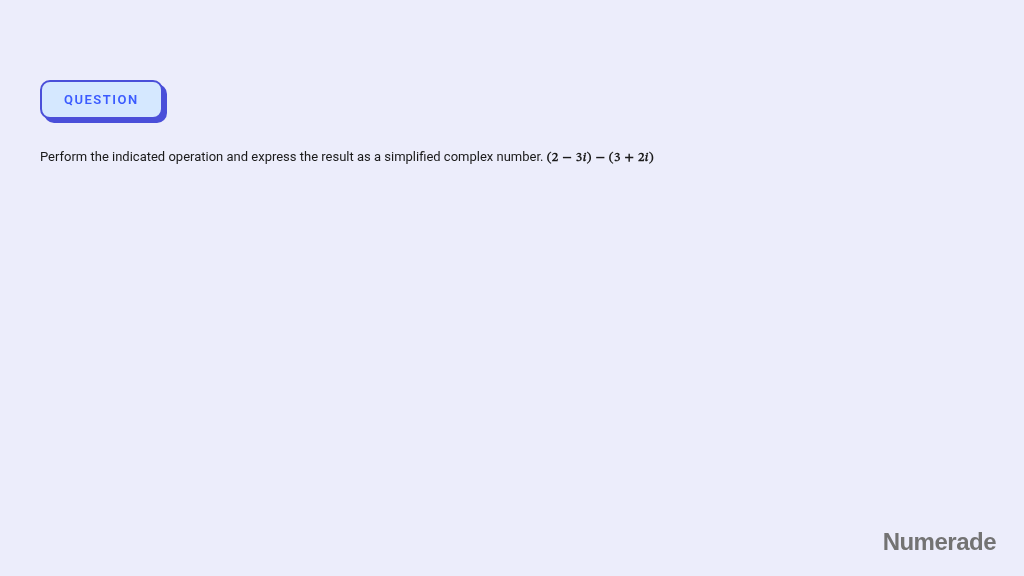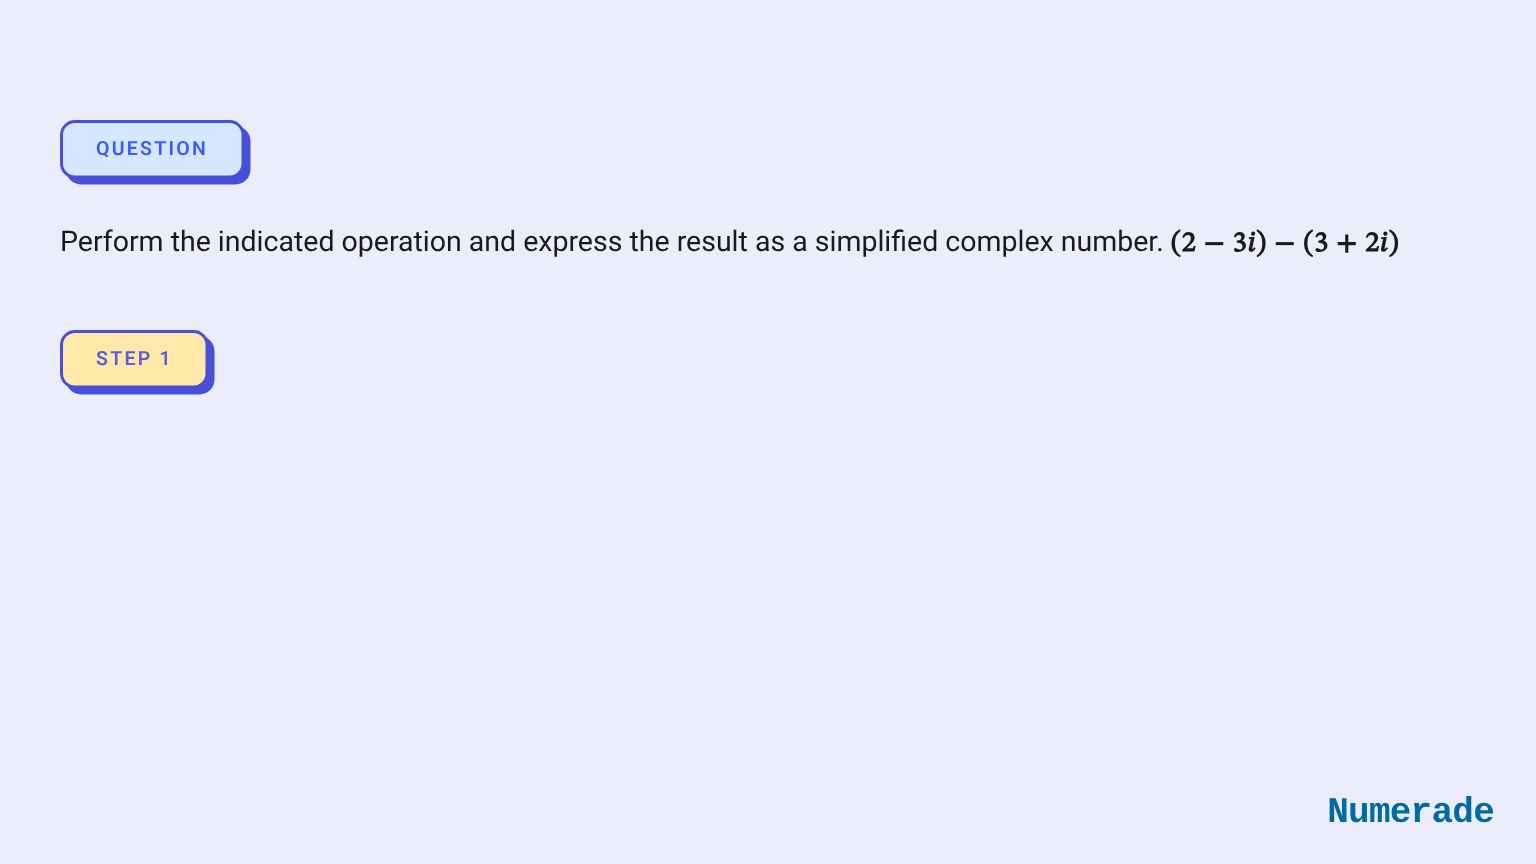--- a/index.html
+++ b/index.html
@@ -39,58 +39,54 @@
   }
   .badge.question {
     background: #d5e8ff;
     color: #3b5bff;
   }
   .badge.step {
     background: #ffe8a8;
     color: #5a5ed9;
   }
   .text-line {
-    font-size: 19px;
+    font-size: 13px;
     color: #1a1a1a;
     margin-bottom: 42px;
     line-height: 1.5;
   }
   .math {
     font-family: "Cambria Math", "STIX Two Math", Georgia, serif;
     font-weight: bold;
     font-style: normal;
     letter-spacing: 0.5px;
   }
   .logo {
     position: absolute;
     right: 28px;
     bottom: 20px;
-    color: #0369a1;
+    color: #737373;
     font-weight: 700;
     font-size: 24px;
-    font-family: Liberation Mono, monospace;
+    font-family: Liberation Sans, sans-serif;
     letter-spacing: -0.5px;
   }
 </style>
 </head>
 <body>
 
 <div class="content">
 
   <div class="badge-wrapper">
     <div class="badge-shadow"></div>
     <div class="badge question">QUESTION</div>
   </div>
 
   <div class="text-line">
     <span>Perform the indicated operation and express the result as a simplified complex number. </span>
     <span class="math">(2 − 3𝑖) − (3 + 2𝑖)</span>
   </div>
 
-  <div class="badge-wrapper">
-    <div class="badge-shadow"></div>
-    <div class="badge step">STEP 1</div>
-  </div>
 
 
 </div>
 
 <div class="logo">Numerade</div>
 
 </body></html>

